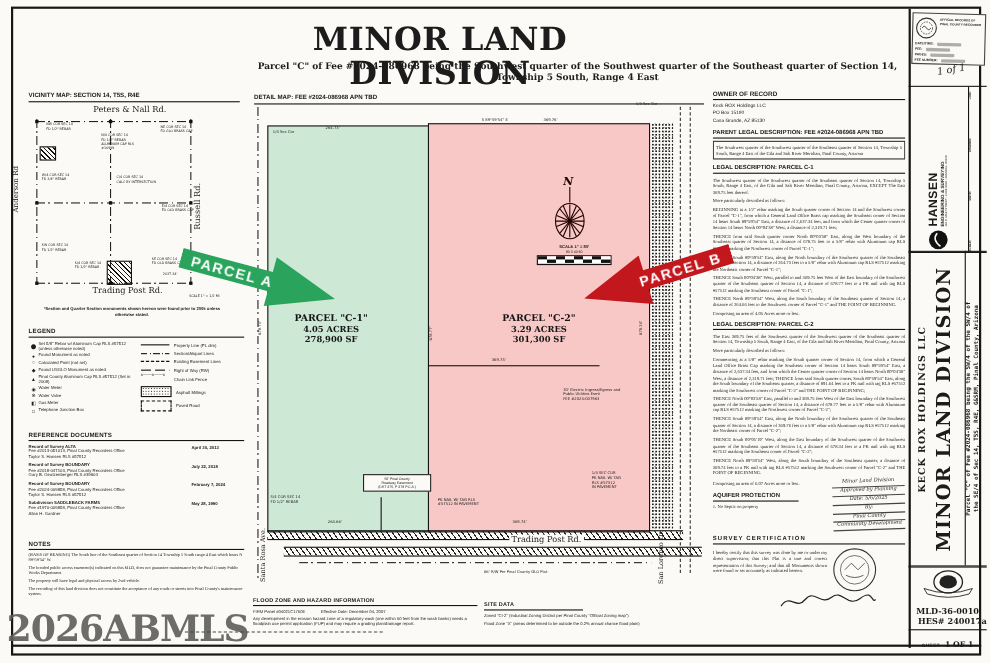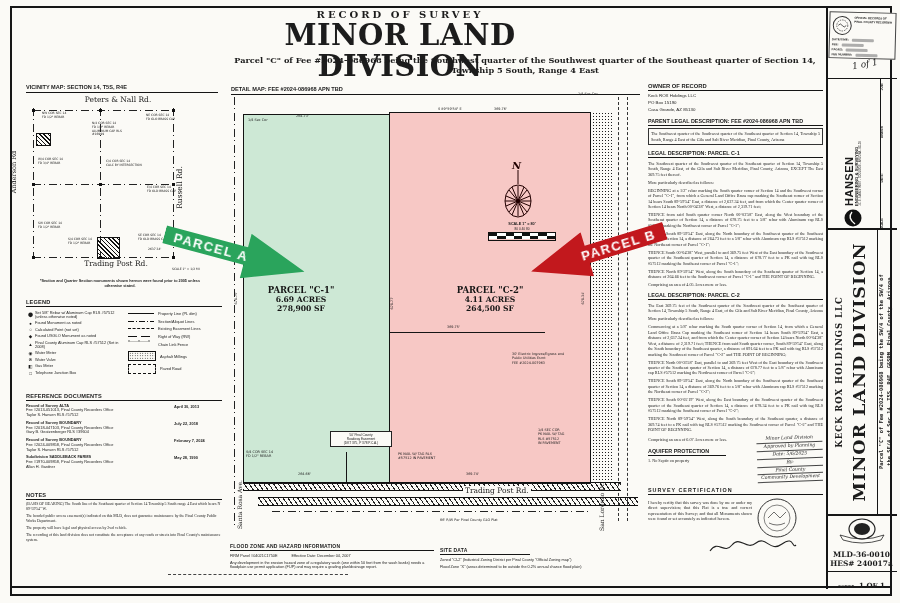--- a/index.html
+++ b/index.html
@@ -69,21 +69,20 @@
             color:#2a2a2a;transform:rotate(-2deg);text-align:center;}
   .approval div{border-bottom:.6px solid #444;}
 </style>
 </head>
 <body>
 
 <div id="sheet">
   <div class="frame"></div>
   <div class="botline"></div>
 
-  <div class="abs ser b ctr" style="left:250px;top:9px;width:300px;font-size:10px;letter-spacing:3px;">RECORD OF SURVEY</div>
   <div class="abs ser ctr" style="left:230px;top:20px;width:340px;font-size:29px;font-weight:800;line-height:31px;letter-spacing:.5px;">MINOR LAND DIVISION</div>
   <div class="abs ser b ctr" style="left:228px;top:55px;width:594px;font-size:8.2px;">Parcel "C" of Fee #2024-086968 being the Southwest quarter of the Southwest quarter of the Southeast quarter of Section 14, Township 5 South, Range 4 East</div>
 
   <div class="abs" style="left:829px;top:12px;width:65px;height:45px;border:1px solid #444;transform:rotate(1.5deg);background:#fbfaf6;">
     <svg class="abs" style="left:2px;top:3px;" width="20" height="20" viewBox="0 0 20 20">
       <circle cx="10" cy="10" r="9" fill="none" stroke="#333" stroke-width="1"></circle>
       <circle cx="10" cy="10" r="5.5" fill="none" stroke="#333" stroke-width=".7" stroke-dasharray="1.5 1"></circle>
       <path d="M6,10 q2,-3 4,0 q2,3 4,0" fill="none" stroke="#333" stroke-width=".8"></path>
     </svg>
     <div class="abs stamp-lab" style="left:24px;top:3px;width:40px;">
@@ -180,27 +179,27 @@
 
   <div class="abs" style="left:243px;top:114px;width:146px;height:368px;background:#cde8d5;border:1.6px solid #131313;"></div>
   <div class="abs" style="left:389px;top:112px;width:200px;height:370px;background:#f7c8c5;border:1.6px solid #131313;"></div>
   <div class="abs stipple" style="left:592px;top:112px;width:20px;height:370px;"></div>
   <div class="dash-v" style="left:618px;top:97px;height:424px;"></div>
   <div class="dash-v" style="left:627px;top:97px;height:424px;"></div>
   <div class="rule" style="left:390px;top:332px;width:155px;"></div>
 
   <div class="abs parcel-label" style="left:241px;top:285px;width:120px;">
     <div style="font-size:8.5px;">PARCEL "C-1"</div>
-    <div style="font-size:7.6px;">6.69 ACRES</div>
+    <div style="font-size:7.6px;">4.05 ACRES</div>
     <div style="font-size:7.6px;">278,900 SF</div>
   </div>
   <div class="abs parcel-label" style="left:430px;top:285px;width:120px;">
     <div style="font-size:8.5px;">PARCEL "C-2"</div>
-    <div style="font-size:7.6px;">4.11 ACRES</div>
-    <div style="font-size:7.6px;">264,500 SF</div>
+    <div style="font-size:7.6px;">3.29 ACRES</div>
+    <div style="font-size:7.6px;">301,300 SF</div>
   </div>
 
   <div class="vtext tlabel ctr" style="left:216px;top:296px;width:40px;position:absolute;">678.75'</div>
   <div class="vtext tlabel ctr" style="left:372px;top:301px;width:40px;position:absolute;">678.77'</div>
   <div class="vtext tlabel ctr" style="left:563px;top:296px;width:40px;position:absolute;">678.34'</div>
 
   <svg class="abs" style="left:500px;top:170px;" width="36" height="50" viewBox="0 0 36 50">
     <line x1="18" y1="0" x2="18" y2="14" stroke="#200" stroke-width="1"></line>
     <g stroke="#200" stroke-width="1">
       <ellipse cx="18" cy="31" rx="13" ry="16" fill="none"></ellipse>
@@ -421,20 +420,21 @@
         <div class="note-item">(BASIS OF BEARING) The South line of the Southeast quarter of Section 14 Township 5 South range 4 East which bears N 89°59'54" W.</div>
 
         <div class="note-item">The bonded public access easement(s) indicated on this MLD, does not guarantee maintenance by the Pinal County Public Works Department.</div>
 
         <div class="note-item">The property will have legal and physical access by 2wd vehicle.</div>
 
         <div class="note-item">The recording of this land division does not constitute the acceptance of any roads or streets into Pinal County's maintenance system.</div>
       </div>
   </div>
 
+  <div class="wm">2026ABMLS</div>
   <div class="abs" style="left:168px;top:574px;width:180px;border-top:1px dashed #444;z-index:51;"></div>
 
   <div class="abs" style="left:230px;top:543px;width:204px;">
     <div class="hdr" style="font-size:5px;padding-bottom:1px;">FLOOD ZONE AND HAZARD INFORMATION</div>
     <div style="display:flex;gap:14px;font-size:3.8px;margin-top:2.5px;">
       <span>FIRM Panel #04021C1750E</span>
       <span>Effective Date: December 04, 2007</span>
     </div>
     <div style="font-size:3.8px;line-height:1.3;margin-top:3px;">Any development in the erosion hazard zone of a regulatory wash (one within 50 feet from the wash banks) needs a floodplain use permit application (FUP) and may require a grading plan/drainage report.</div>
   </div>
@@ -544,19 +544,19 @@
   <div class="vtext mono b ctr" style="left:744px;top:367px;width:276px;height:9px;font-size:5.4px;">Parcel "C" of Fee #2024-086968 being the SW/4 of the SW/4 of</div>
   <div class="vtext mono b ctr" style="left:752px;top:367px;width:276px;height:9px;font-size:5.4px;">the SE/4 of Sec 14, T5S, R4E, G&amp;SRM, Pinal County, Arizona</div>
 
   <div class="tb-sec ctr" style="top:514px;height:74px;">
     <svg width="52" height="28" viewBox="0 0 52 28" style="margin-top:2px;">
       <ellipse cx="26" cy="12" rx="13" ry="10" fill="none" stroke="#222" stroke-width="1.2"></ellipse>
       <ellipse cx="26" cy="12" rx="8" ry="6" fill="#222"></ellipse>
       <path d="M4,18 q22,8 44,0 l-3,5 q-19,6 -38,0 z" fill="none" stroke="#222" stroke-width=".8"></path>
     </svg>
     <div class="ser b" style="font-size:7.4px;margin-top:1px;">MLD-36-0010</div>
-    <div class="ser b" style="font-size:7.4px;">HES# 240017a</div>
+    <div class="ser b" style="font-size:7.4px;text-align:right;">HES# 240017a</div>
     <div style="border-top:1px solid #171717;margin-top:3px;padding-top:2px;">
       <span style="font-size:4.2px;font-weight:bold;letter-spacing:.5px;">SHEET</span>
       <span class="ser b" style="font-size:7px;">1 OF 1</span>
     </div>
   </div>
 </div>
 
 </body></html>

